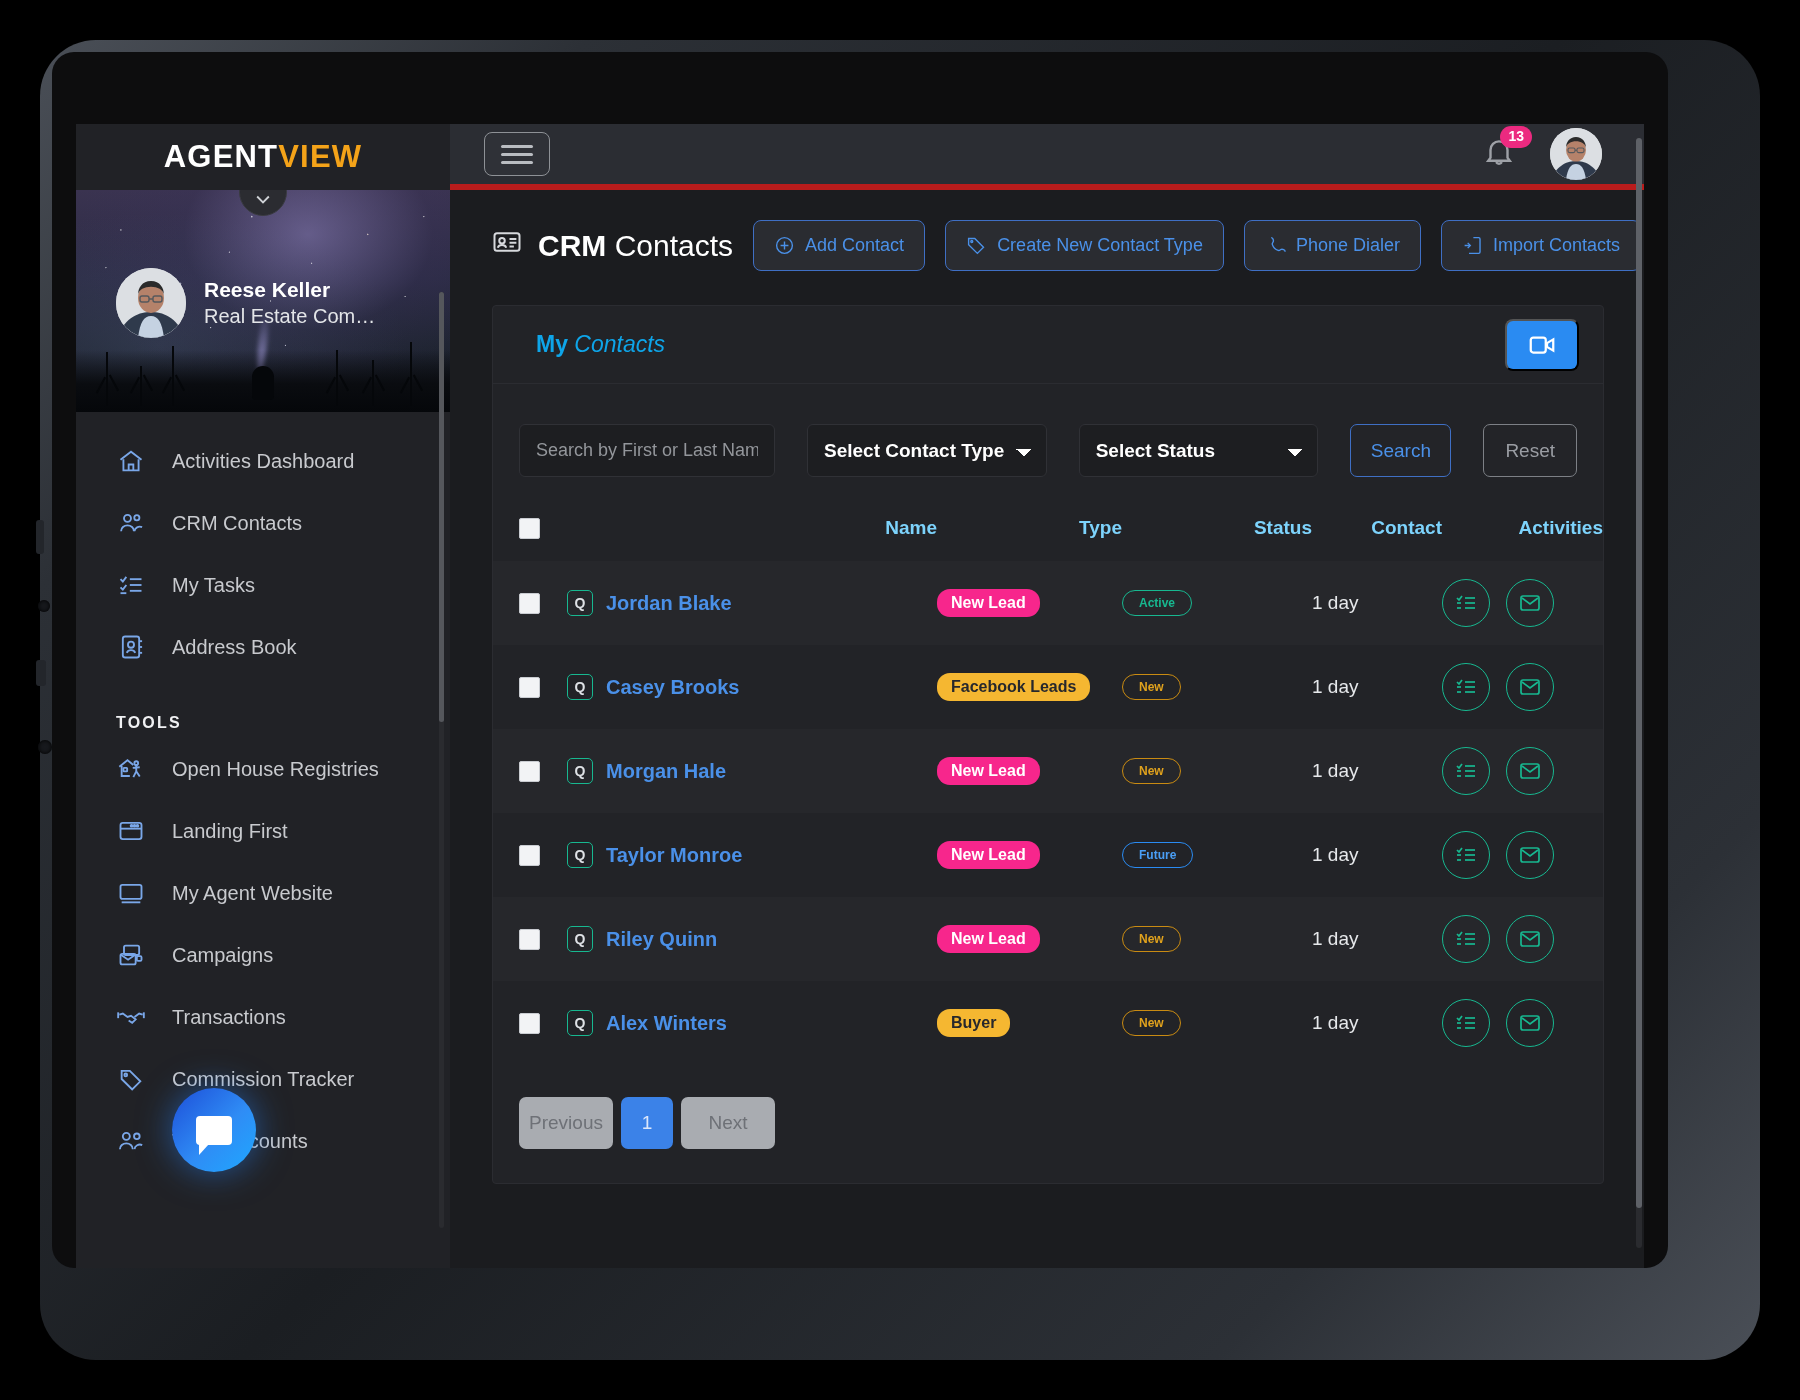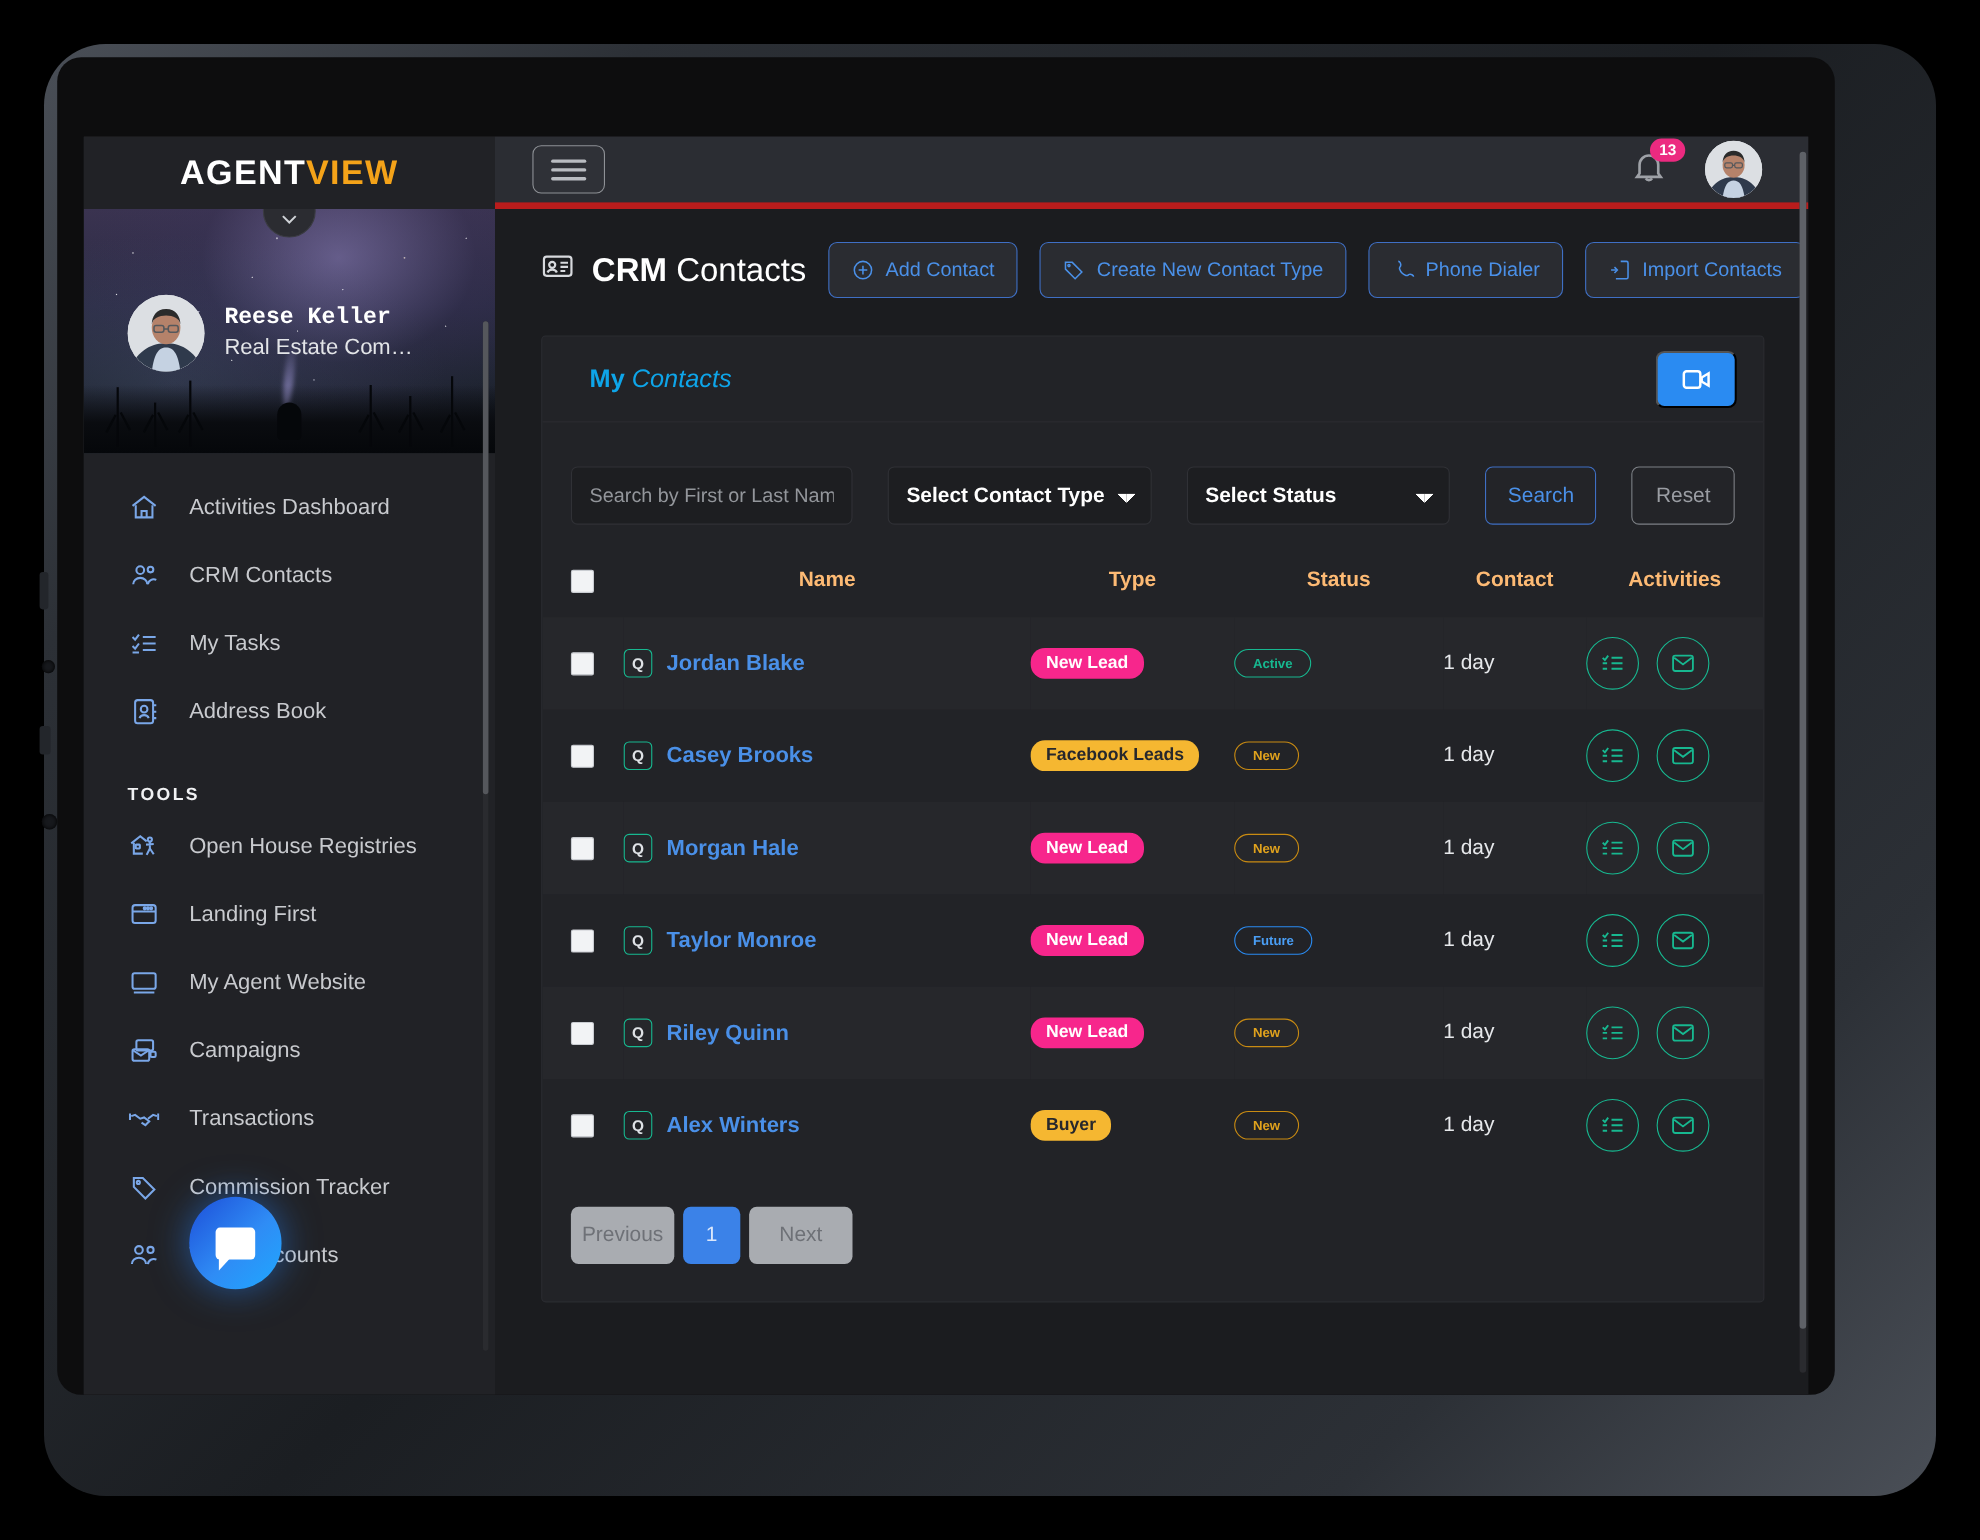--- a/index.html
+++ b/index.html
@@ -92,21 +92,21 @@
   .collapse-btn {
     position:absolute; left:50%; top:-22px; transform:translateX(-50%);
     width:48px; height:48px; border-radius:50%;
     background:#2b2c31; border:1px solid #3a3b41;
     display:flex; align-items:flex-end; justify-content:center; padding-bottom:6px;
     color:#cfd2d6; font-size:17px; z-index:4;
   }
   .profile-row { position:absolute; left:40px; bottom:74px; display:flex; align-items:center; gap:18px; z-index:3; }
   .avatar-lg { width:70px; height:70px; border-radius:50%; overflow:hidden;
     background:#d9dce0; position:relative; flex:none; }
-  .profile-name { font-size:21px; font-weight:700; color:#fff; line-height:1.25;font-family:Liberation Mono, monospace; }
+  .profile-name { font-size:21px; font-weight:700; color:#fff; line-height:1.25; }
   .profile-sub { font-size:20px; color:#e3e5e8; line-height:1.3; font-weight:400; }
 
   .nav { padding-top: 18px; }
   .nav-item { display:flex; align-items:center; gap:26px; padding: 16px 0 16px 40px;
     color:#c8cace; font-size:20px; cursor:pointer; }
   .nav-item .ico { width:30px; height:30px; flex:none; display:flex; align-items:center; justify-content:center; color:#7aa7e8; }
   .nav-item .ico svg { width:28px; height:28px; stroke:#7aa7e8; fill:none; stroke-width:1.6; }
   .section-title { padding: 36px 0 6px 40px; color:#f0f1f3; font-size:16px;
     font-weight:800; letter-spacing:2.2px; }
 
@@ -165,21 +165,21 @@
     color:#fff; font-size:19px; font-weight:700; padding: 0 16px; -webkit-appearance:none; appearance:none;
     background-image: linear-gradient(45deg, transparent 50%, #fff 50%), linear-gradient(135deg, #fff 50%, transparent 50%);
     background-position: calc(100% - 22px) 24px, calc(100% - 14px) 24px;
     background-size: 8px 8px, 8px 8px; background-repeat: no-repeat; }
   .btn-search { width:108px; height:53px; border:1px solid #3f6fc4; border-radius:7px; background:#232428;
     color:#4a90e8; font-size:19px; }
   .btn-reset { width:100px; height:53px; border:1px solid #7d8086; border-radius:7px; background:#232428;
     color:#9a9da3; font-size:19px; }
 
   table.contacts { width:100%; border-collapse:collapse; }
-  table.contacts th { text-align:center; color:#fdba74; font-size:19px; font-weight:700;
+  table.contacts th { text-align:right; color:#7dd3fc; font-size:19px; font-weight:700;
     padding: 14px 0 22px 0; }
   table.contacts td { padding: 0; vertical-align: middle; }
   .th-chk { width:74px; padding-left:26px !important; }
   .th-name { width: 370px; }
   .th-type { width: 185px; }
   .th-status { width: 190px; }
   .th-contact { width: 130px; }
   tr.row { height: 84px; }
   tr.row.alt { background:#26272b; }
   td.c-chk { padding-left:26px !important; }

